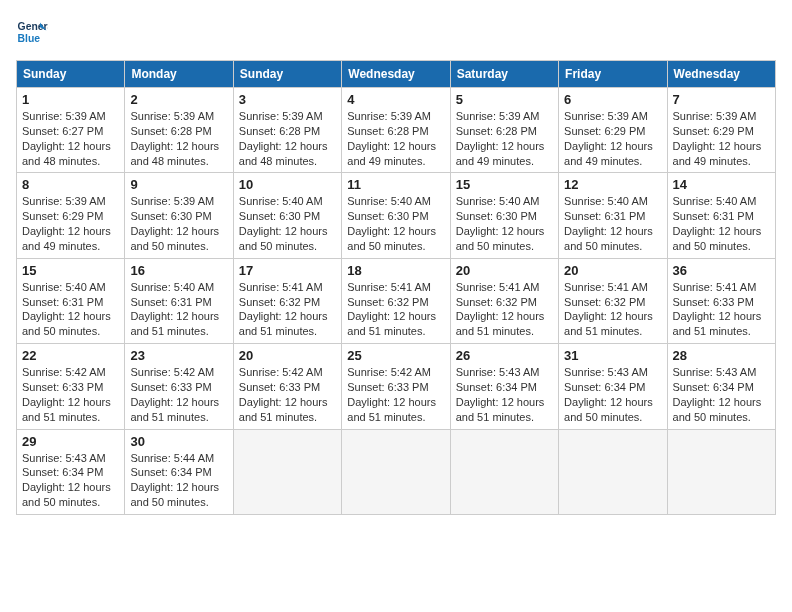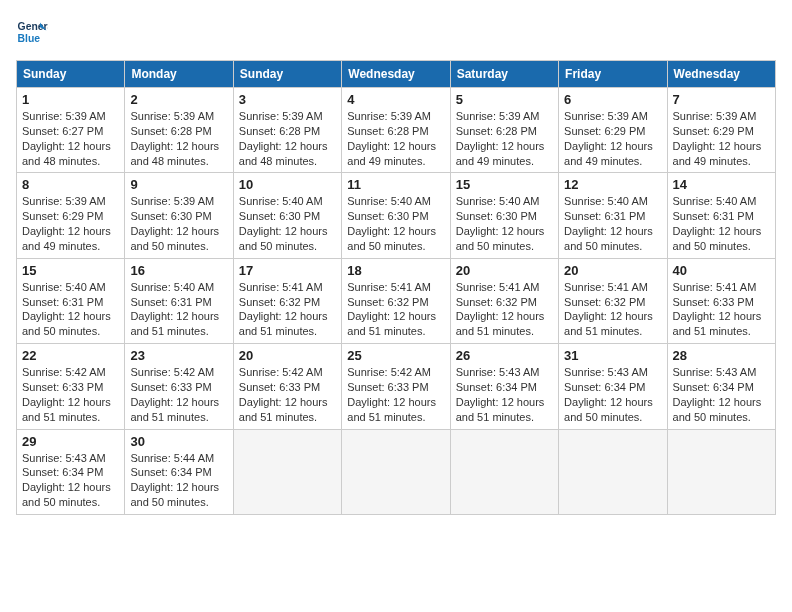--- a/index.html
+++ b/index.html
@@ -189,21 +189,21 @@
         </td>
         <td>
           <span class="day-num">20</span>
           <div class="day-info">Sunrise: 5:41 AM<br>Sunset: 6:32 PM<br>Daylight: 12 hours and 51 minutes.</div>
         </td>
         <td>
           <span class="day-num">20</span>
           <div class="day-info">Sunrise: 5:41 AM<br>Sunset: 6:32 PM<br>Daylight: 12 hours and 51 minutes.</div>
         </td>
         <td>
-          <span class="day-num">40</span>
+          <span class="day-num">36</span>
           <div class="day-info">Sunrise: 5:41 AM<br>Sunset: 6:33 PM<br>Daylight: 12 hours and 51 minutes.</div>
         </td>
       </tr>
       <tr class="week-row">
         <td>
           <span class="day-num">22</span>
           <div class="day-info">Sunrise: 5:42 AM<br>Sunset: 6:33 PM<br>Daylight: 12 hours and 51 minutes.</div>
         </td>
         <td>
           <span class="day-num">23</span>

